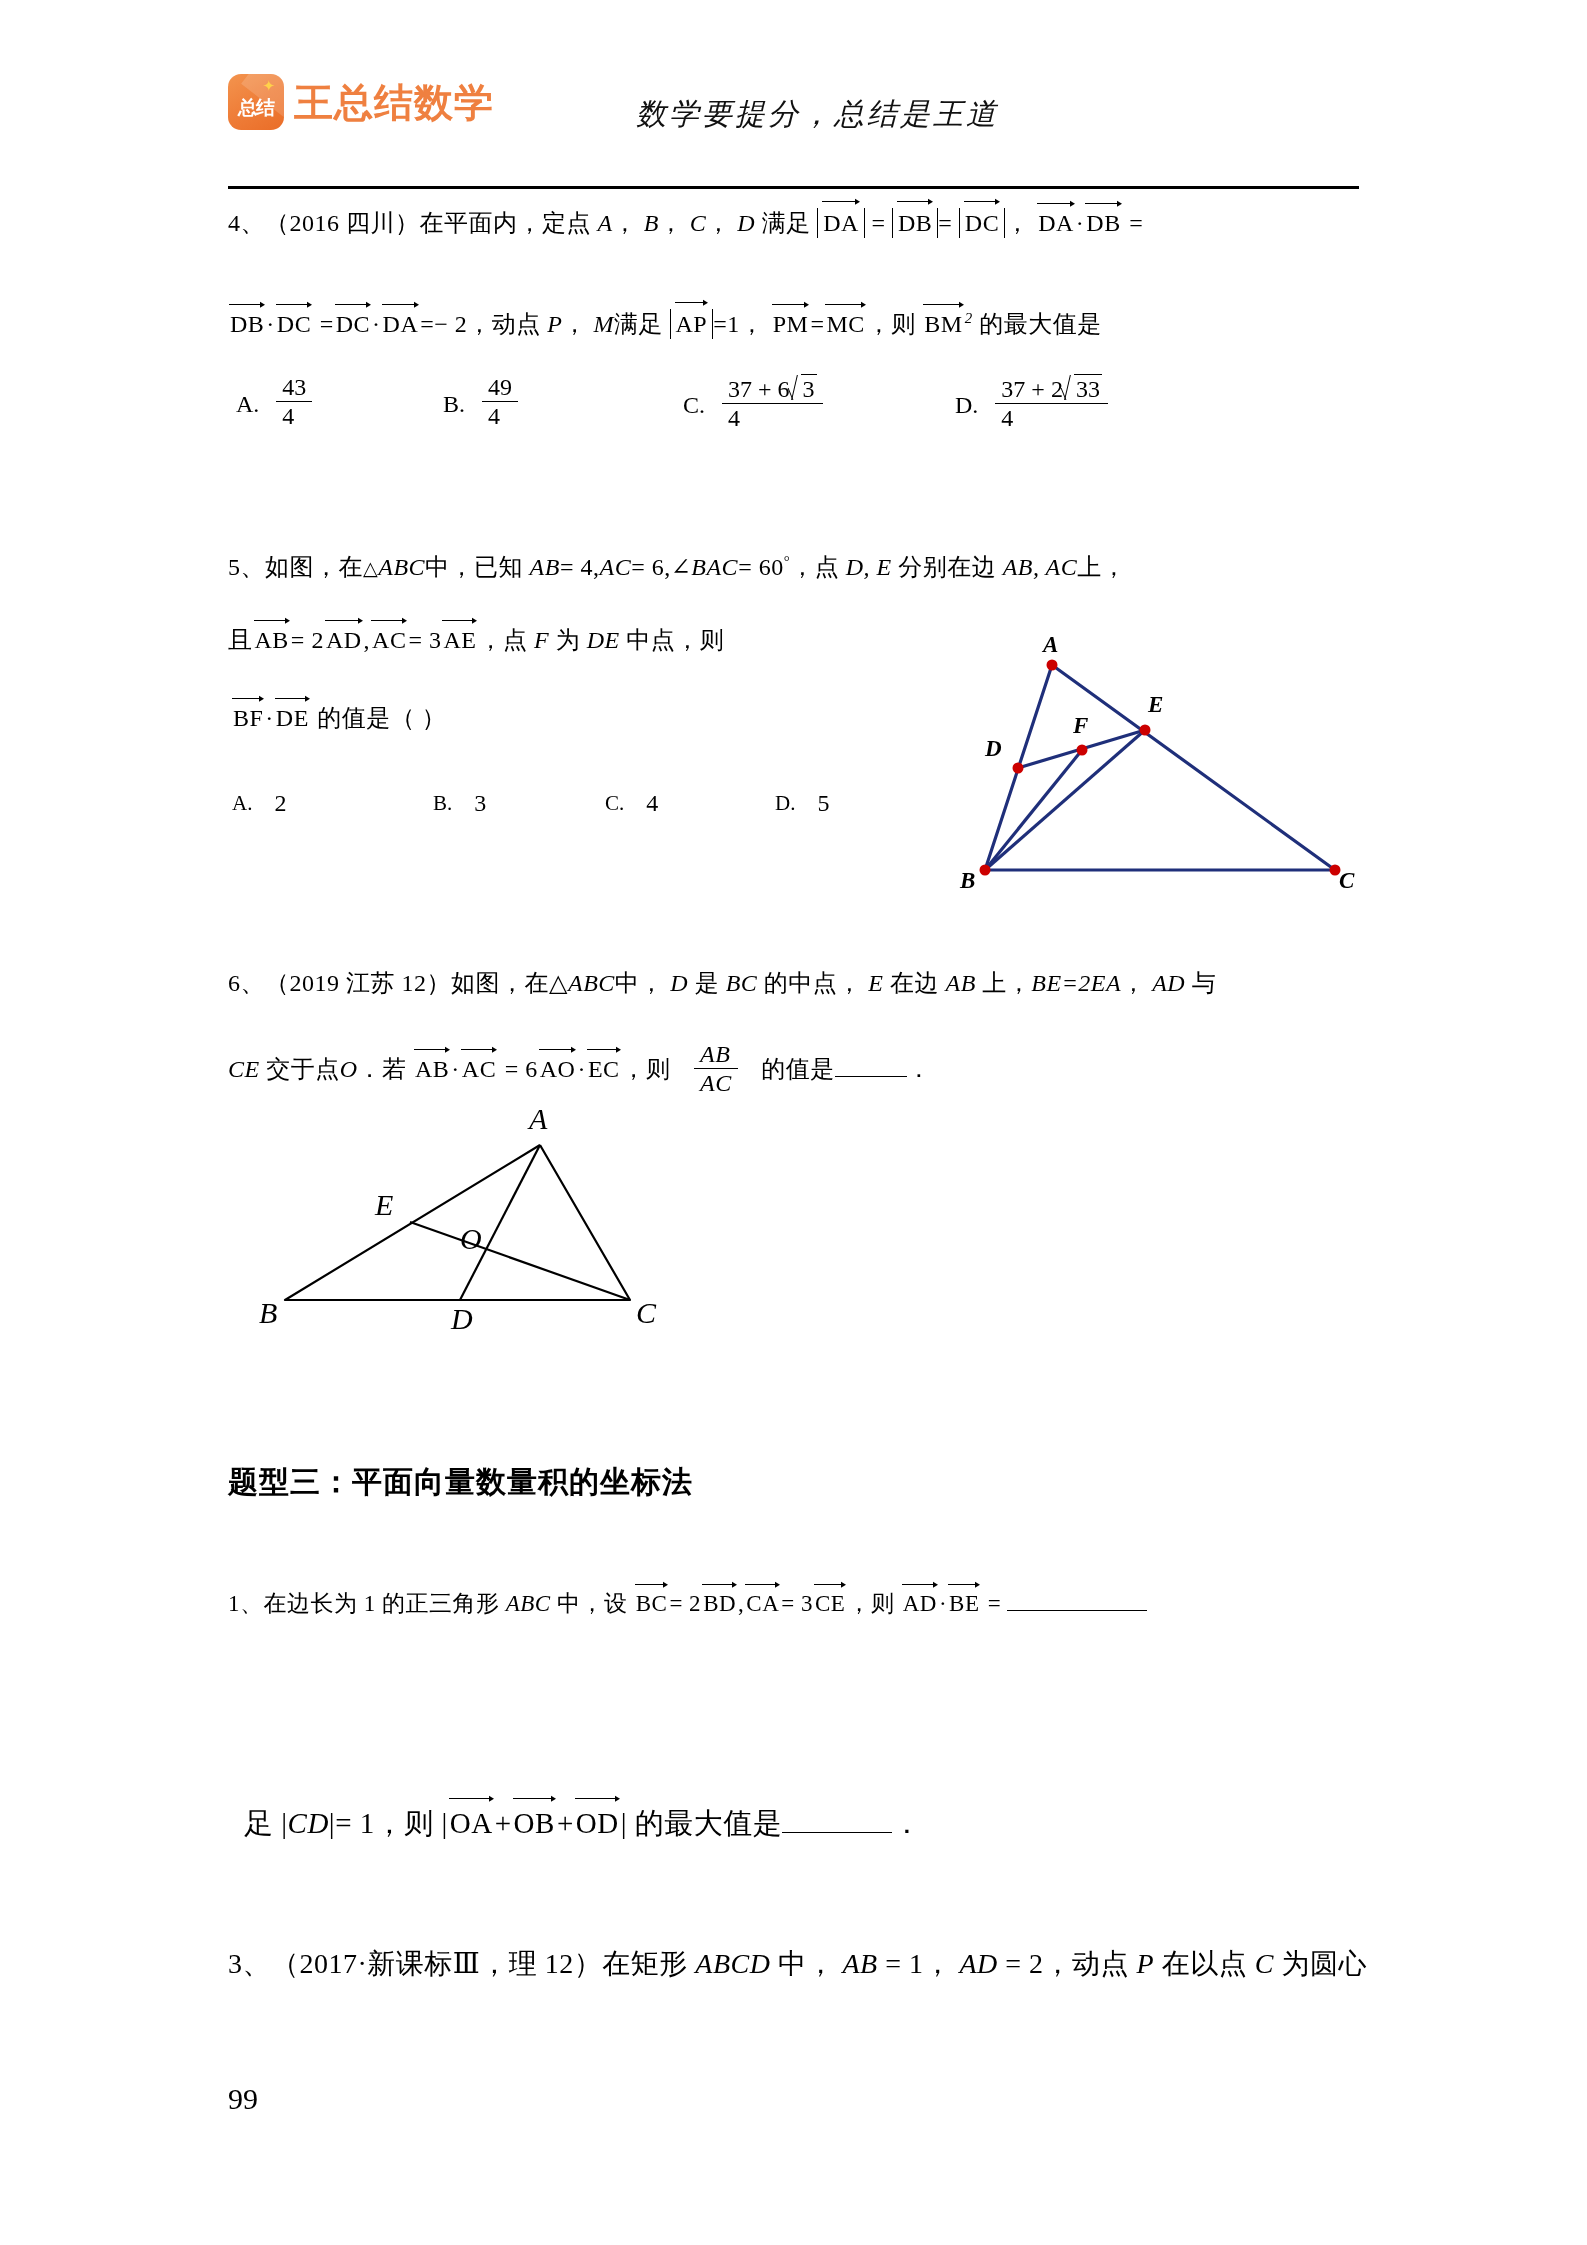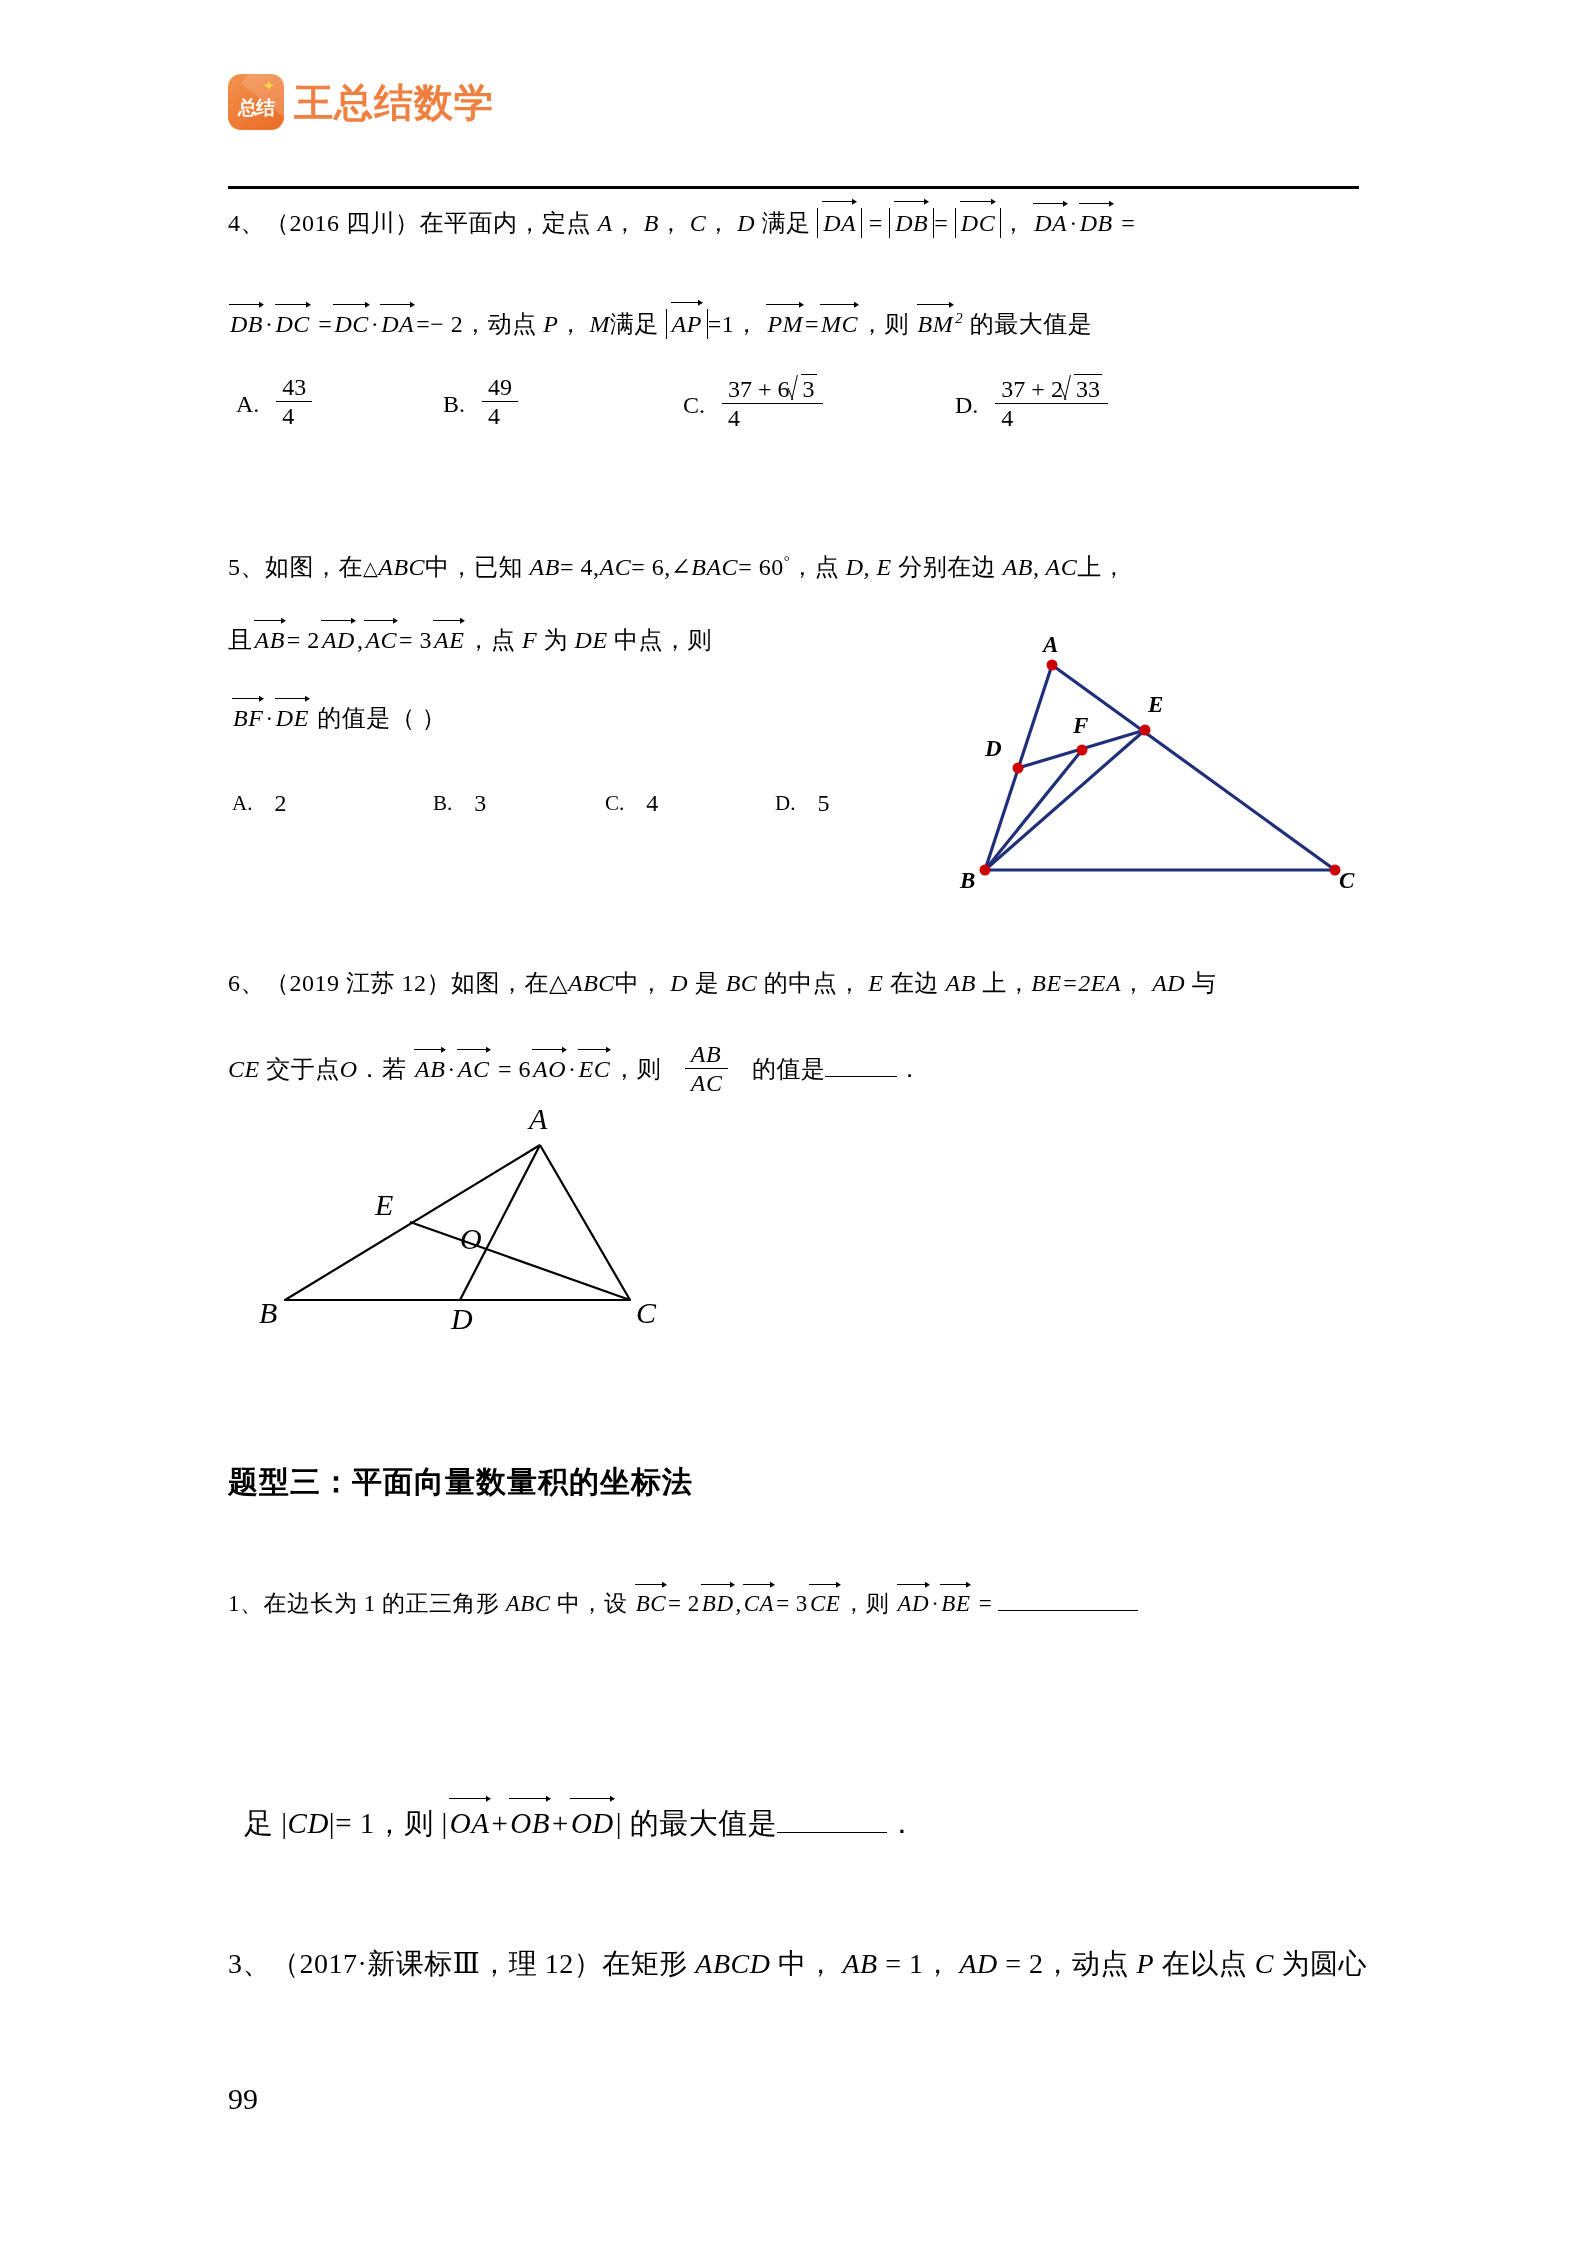--- a/index.html
+++ b/index.html
@@ -111,21 +111,20 @@
     letter-spacing: 0.5px;
   }
   .cn { font-family: "Liberation Serif", "DejaVu Serif", serif; }
   .mi { font-style: italic; font-family: "Liberation Serif","DejaVu Serif",serif; }
   .num { font-style: normal; }
 
   
   .vec {
     position: relative;
     display: inline-block;
-    font-style: italic;
     padding: 0 1px;
     margin: 0 1px;
   }
   .vec::before {
     content: "";
     position: absolute;
     left: 0; right: 2px;
     top: -0.30em;
     border-top: 1.6px solid #000;
   }
@@ -243,20 +242,21 @@
 
   <div class="header">
     <div class="logo-wrap">
       <div class="logo-mark">
         <span class="sheen"></span>
         <span class="spark">✦</span>
         <span class="mark-text">总结</span>
       </div>
       <div class="logo-text">王总结数学</div>
     </div>
+    <div class="tagline">数学要提分，总结是王道</div>
   </div>
   <div class="header-rule"></div>
 
   <div class="blk" style="left:228px; top:208px;">
     <span class="cn">4、（2016 四川）在平面内，定点</span>
     <span class="mi">A</span><span class="cn">，</span>
     <span class="mi">B</span><span class="cn">，</span>
     <span class="mi">C</span><span class="cn">，</span>
     <span class="mi">D</span>
     <span class="cn">满足</span>

